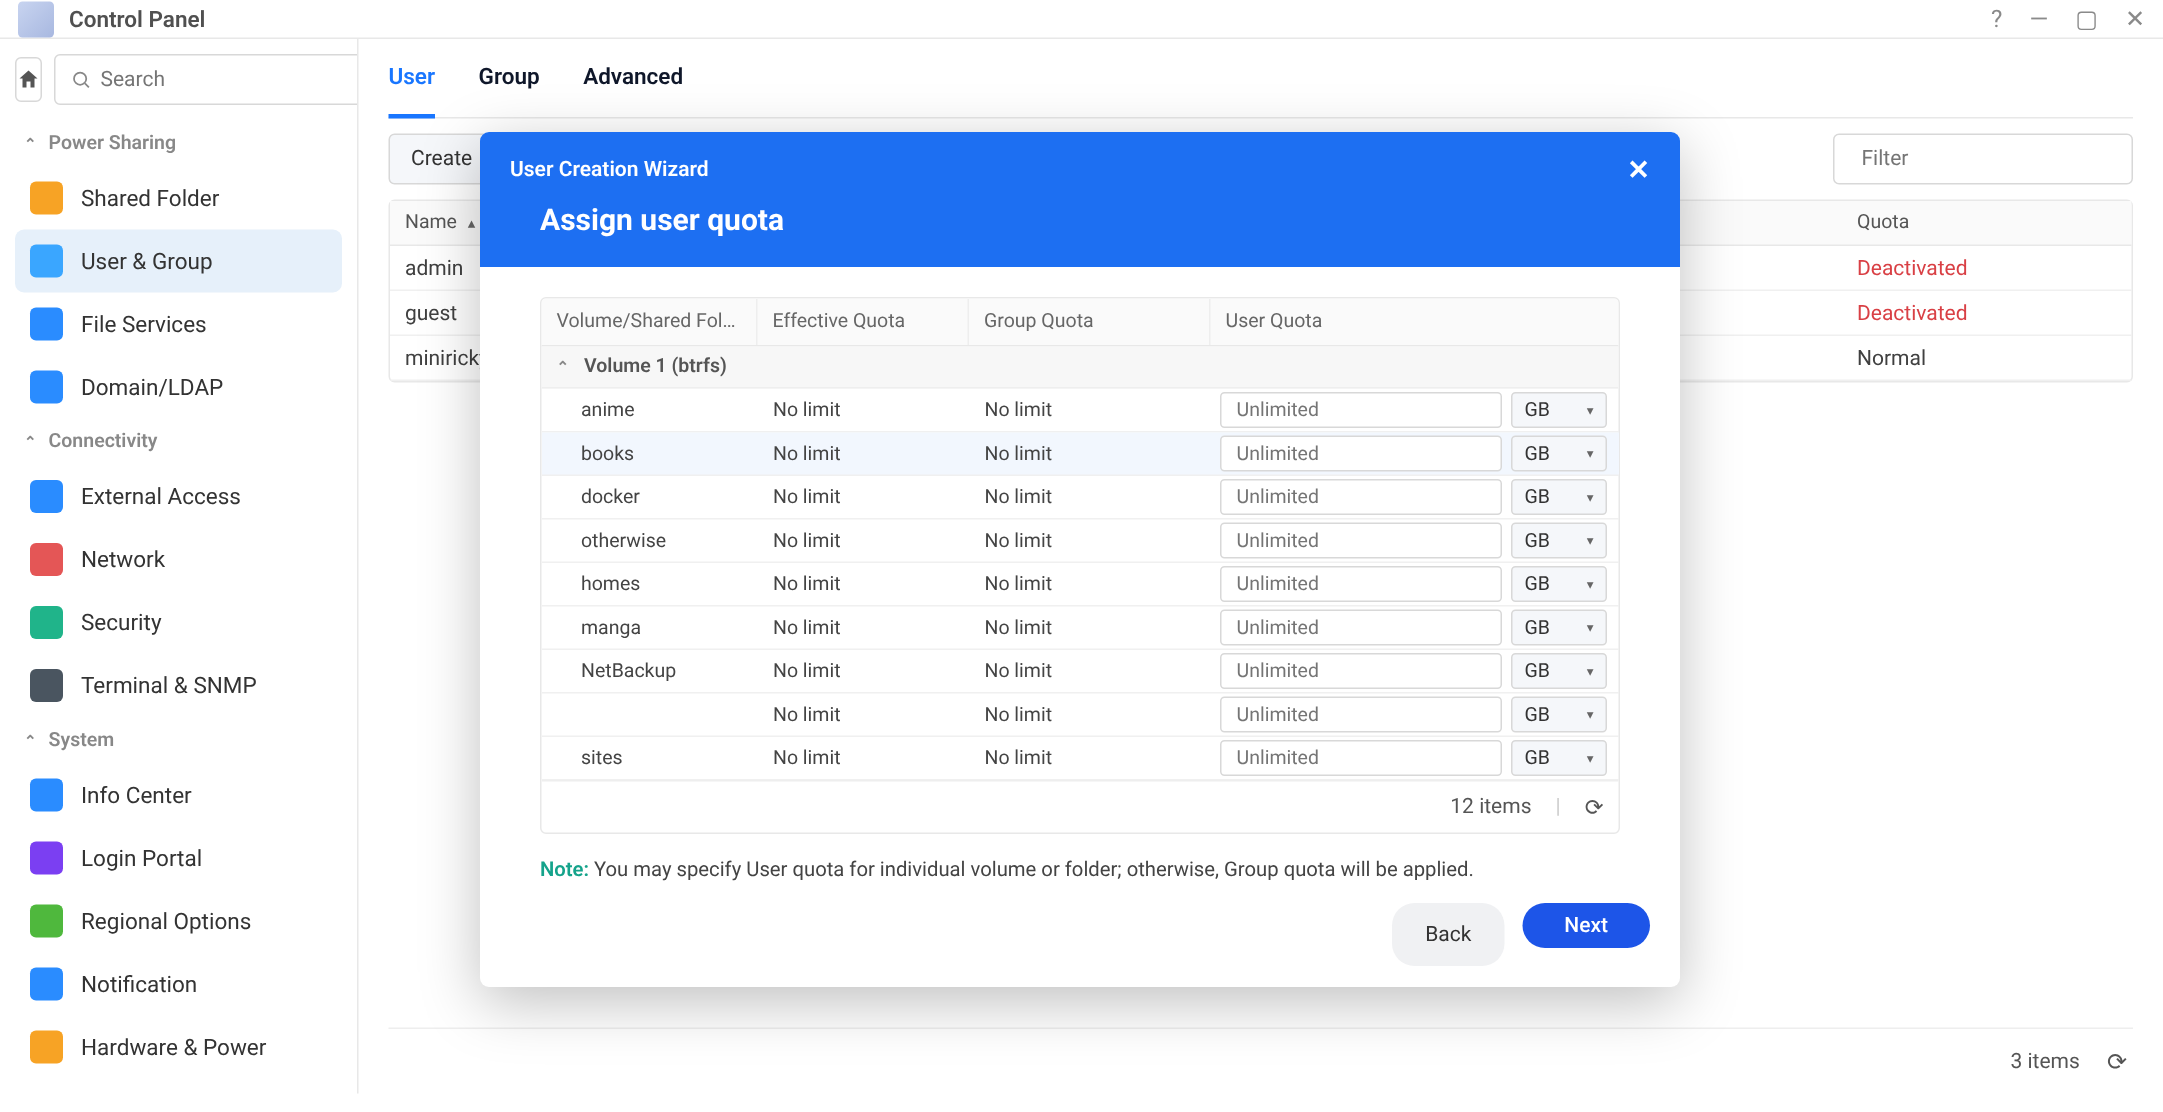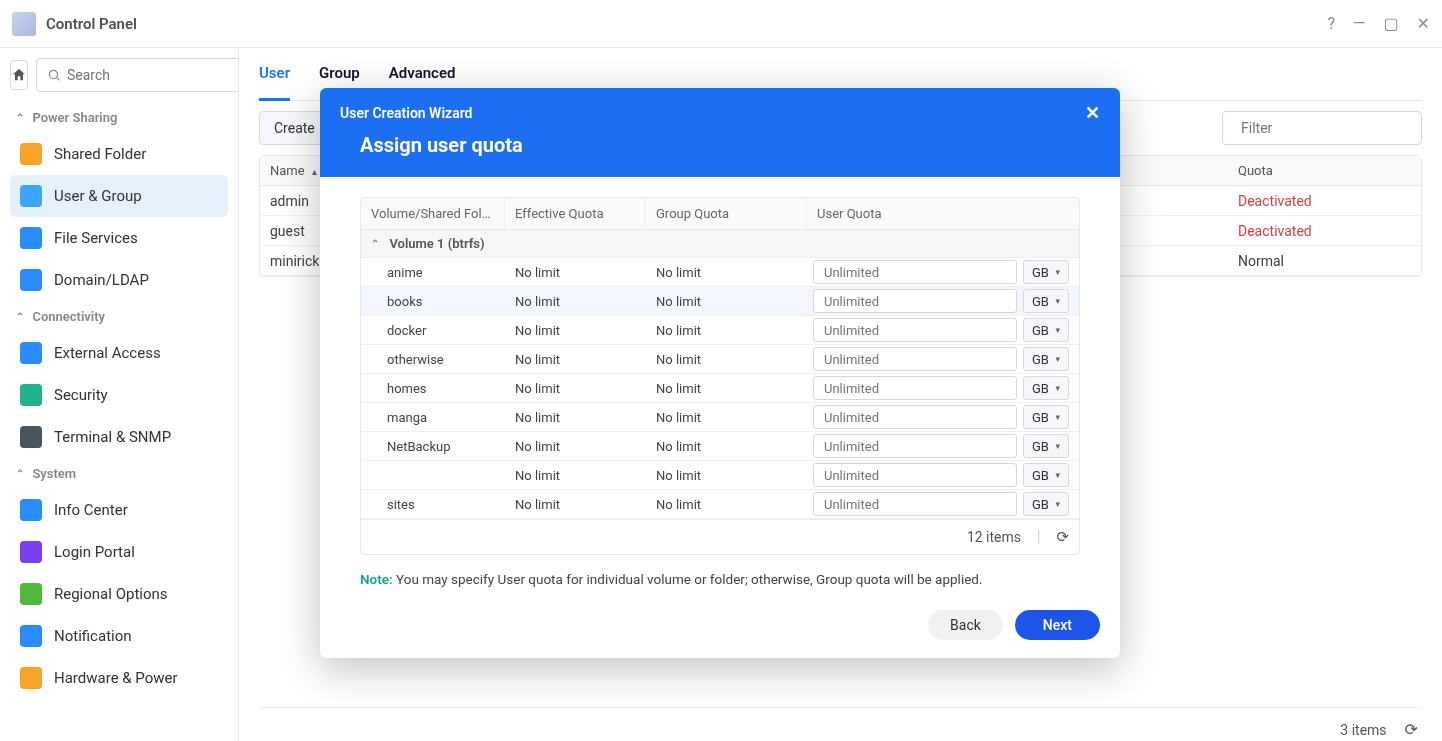--- a/index.html
+++ b/index.html
@@ -1,19 +1,19 @@
 <!DOCTYPE html>
 <html><head>
 <meta charset="utf-8">
 <style>
 * { box-sizing: border-box; margin: 0; padding: 0; font-family: -apple-system, BlinkMacSystemFont, "Segoe UI", Roboto, Helvetica, Arial, sans-serif; }
 body { width: 1442px; height: 741px; background: #fff; overflow: hidden; font-size: 14px; color: #404040; position: relative; }
 
 
-.titlebar { height: 48px; display: flex; align-items: center; padding: 0 12px; border-bottom: 1px solid #e8e8e8; justify-content: flex-end; }
+.titlebar { height: 26px; display: flex; align-items: center; padding: 0 12px; border-bottom: 1px solid #e8e8e8; justify-content: flex-end; }
 .titlebar .app-icon { width: 24px; height: 24px; background: linear-gradient(135deg,#c8d4f0,#a8b8e0); border-radius: 3px; margin-right: 10px; }
 .titlebar .title { font-weight: 600; color: #505050; font-size: 15px; flex: 1; }
 .titlebar .win-controls { display: flex; gap: 18px; color: #8a8a8a; }
 .titlebar .win-controls span { cursor: pointer; font-size: 16px; }
 
 
 .layout { display: flex; height: calc(100% - 38px); }
 .sidebar { width: 239px; border-right: 1px solid #e8e8e8; padding: 10px 10px 0 10px; overflow-y: auto; position: relative; }
 .sidebar::-webkit-scrollbar { width: 6px; }
 .sidebar::-webkit-scrollbar-thumb { background: #d0d0d0; border-radius: 3px; }
@@ -68,28 +68,28 @@
 .qgroup { display: flex; align-items: center; gap: 10px; padding: 6px 10px; background: #f7f7f7; border-bottom: 1px solid #eee; font-weight: 600; color: #555; font-size: 13px;}
 .qrows { max-height: 264px; overflow-y: auto; }
 .qrows::-webkit-scrollbar { width: 8px; }
 .qrows::-webkit-scrollbar-thumb { background: #cfcfcf; border-radius: 4px; }
 .qrow { display: flex; align-items: center; border-bottom: 1px solid #f0f0f0; font-size: 13px; height: 29px;}
 .qrow.highlight { background: #f2f7fe; }
 .qrow .c-vs { padding-left: 26px; color: #444; }
 .qrow .c-eq, .qrow .c-gq { padding-left: 10px; color: #444; }
 .qrow .c-uq { display: flex; gap: 6px; padding: 2px 10px 2px 6px; align-items:center;}
 .qin { flex: 1; height: 24px; border: 1px solid #d8d8d8; border-radius: 3px; padding: 0 10px; font-size: 13px; color: #888; }
-.qsel { width: 46px; height: 24px; border: 1px solid #d8d8d8; border-radius: 3px; background: #f5f7fa; display: flex; align-items: center; justify-content: space-between; padding: 0 8px; font-size: 13px; cursor: pointer; color:#333;}
+.qsel { width: 64px; height: 24px; border: 1px solid #d8d8d8; border-radius: 3px; background: #f5f7fa; display: flex; align-items: center; justify-content: space-between; padding: 0 8px; font-size: 13px; cursor: pointer; color:#333;}
 .qfoot { display: flex; justify-content: flex-end; align-items: center; gap: 16px; padding: 8px 10px; color: #555; border-top: 1px solid #eee;}
 
 .note { margin-top: 16px; font-size: 13.5px; color: #444; }
 .note .nlabel { color: #15a38b; font-weight: 600; }
 
 .modal-foot { padding: 14px 20px 18px; display: flex; justify-content: flex-end; gap: 12px; }
-.btn-secondary { height: 30px; border-radius: 15px; padding: 0 22px; background: #f0f1f3; border: none; cursor: pointer; font-size: 14px; color: #333; text-align: center; }
+.btn-secondary { height: 42px; border-radius: 15px; padding: 0 22px; background: #f0f1f3; border: none; cursor: pointer; font-size: 14px; color: #333; text-align: center; }
 .btn-primary { height: 30px; border-radius: 15px; padding: 0 28px; background: #1d55e8; color: #fff; border: none; cursor: pointer; font-size: 14px; font-weight: 500;}
 
 
 svg { display: block; }
 </style>
 </head>
 <body>
 
 <div class="titlebar">
   <div class="app-icon"></div>
@@ -140,20 +140,24 @@
           <div class="icon" style="background: rgb(42, 140, 255);"></div>
           <span>Domain/LDAP</span>
         </div>
         <div class="section-hdr">
           <span class="chev">⌃</span>
           <span>Connectivity</span>
         </div>
         <div class="nav-item">
           <div class="icon" style="background: rgb(42, 140, 255);"></div>
           <span>External Access</span>
+        </div>
+        <div class="nav-item">
+          <div class="icon" style="background: rgb(228, 86, 86);"></div>
+          <span>Network</span>
         </div>
         <div class="nav-item">
           <div class="icon" style="background: rgb(32, 180, 138);"></div>
           <span>Security</span>
         </div>
         <div class="nav-item">
           <div class="icon" style="background: rgb(74, 85, 96);"></div>
           <span>Terminal &amp; SNMP</span>
         </div>
         <div class="section-hdr">

